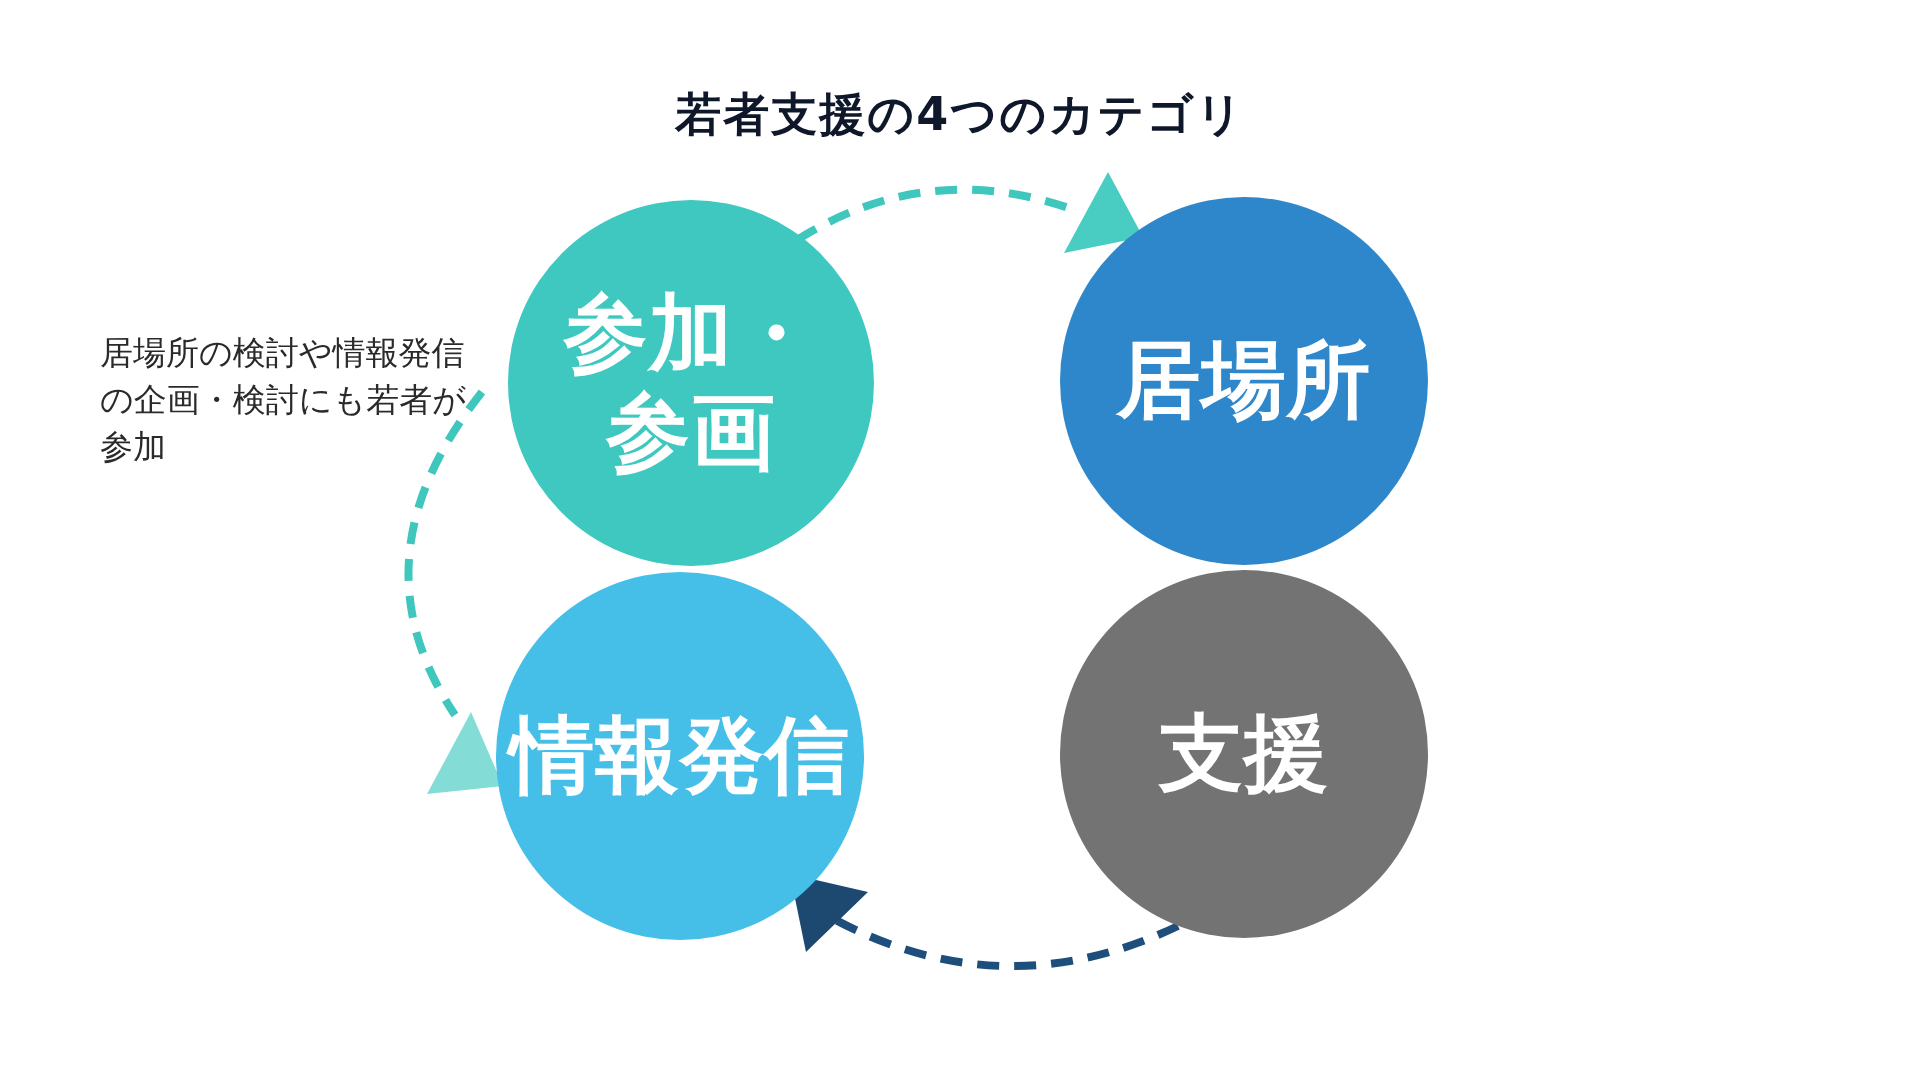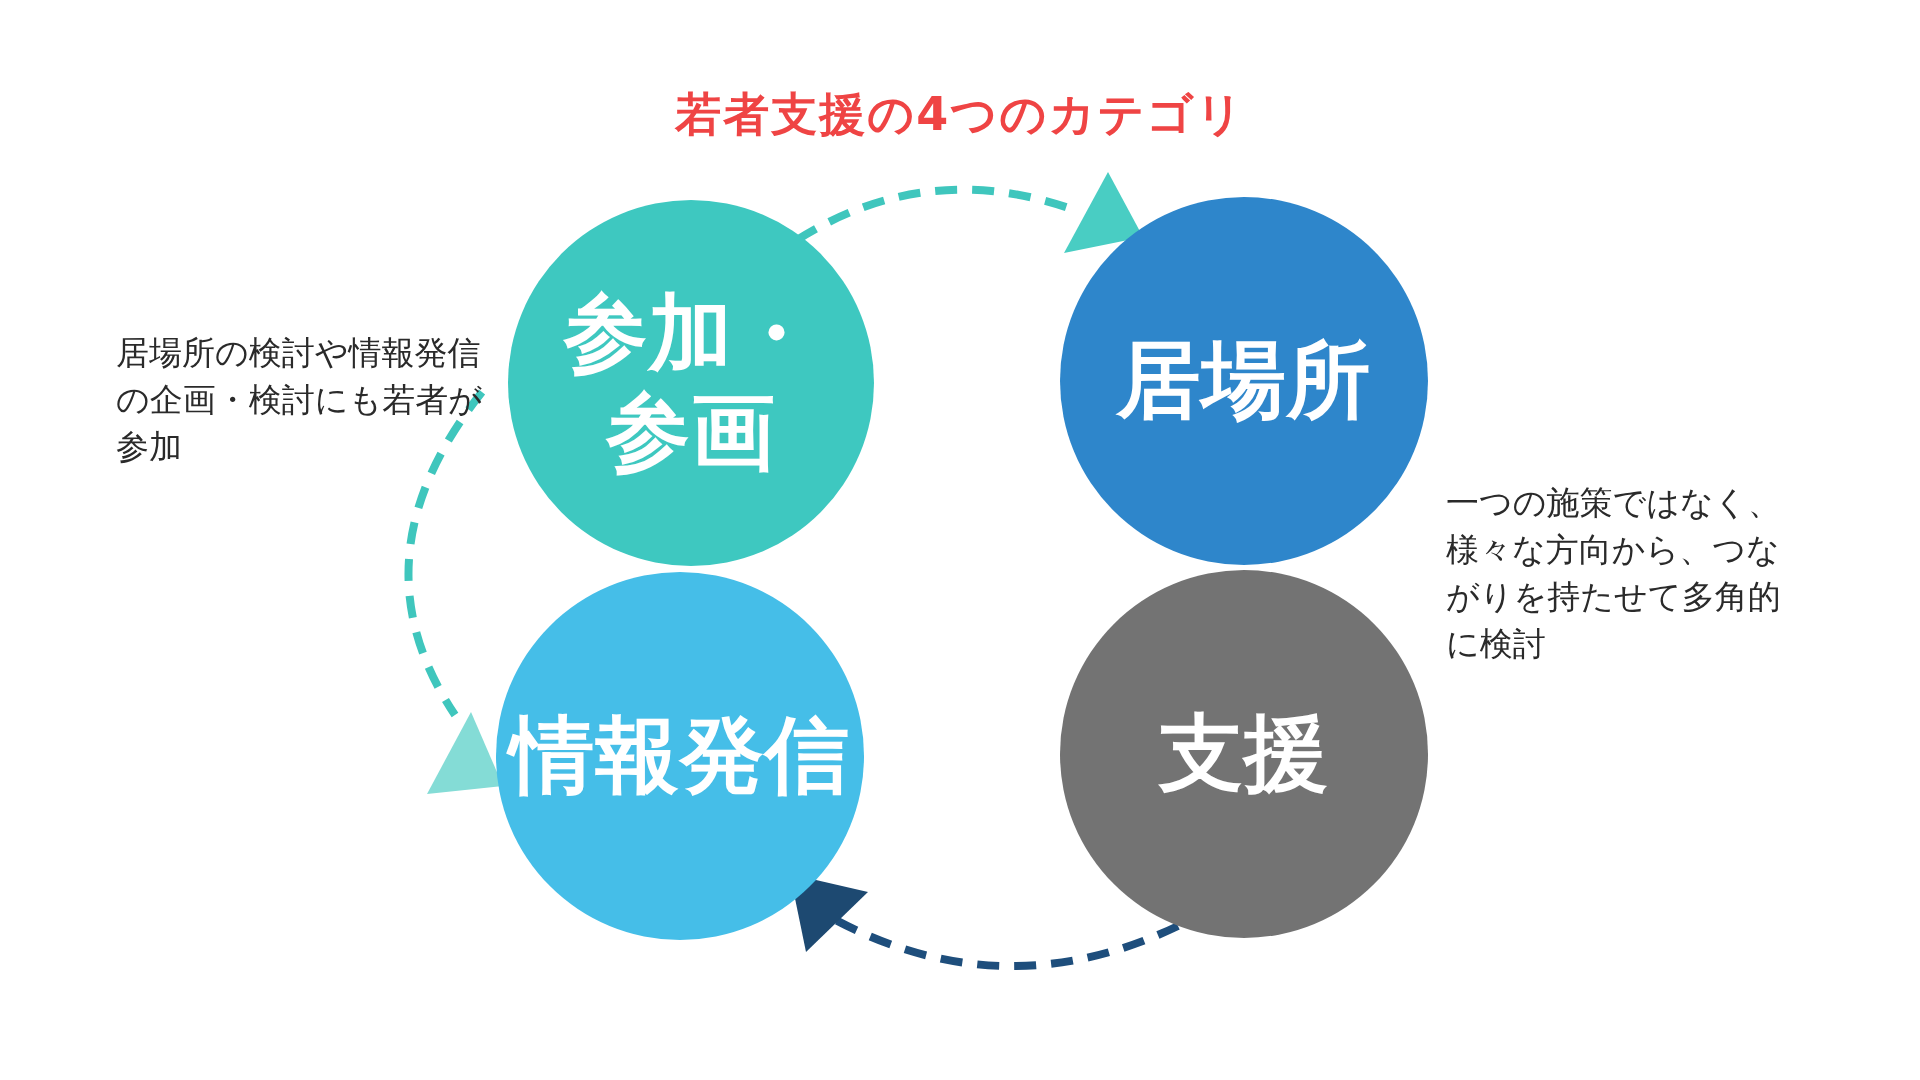--- a/index.html
+++ b/index.html
@@ -45,21 +45,20 @@
   .circle-participation { left: 508px; top: 200px; width: 366px; height: 366px; }
   .circle-place         { left: 1060px; top: 197px; width: 368px; height: 368px; justify-content: center; }
   .circle-info          { left: 496px; top: 572px; width: 368px; height: 368px; }
   .circle-support       { left: 1060px; top: 570px; width: 368px; height: 368px; }
   .annotation {
     position: absolute;
     color: #2a2a2a;
     font-size: 33px;
     line-height: 1.42;
     white-space: pre-line;
-    margin-left: 16px;
   }
   .annotation-left  { left: 100px; top: 330px; width: 420px; }
   .annotation-right { left: 1430px; top: 480px; width: 440px; }
 </style>
 </head>
 <body>
 
 <div class="stage">
 
   <svg class="arrows-layer" viewBox="0 0 1920 1080" xmlns="http://www.w3.org/2000/svg">
@@ -67,21 +66,21 @@
     <path d="M 797 240 Q 930 156 1080 212" fill="none" stroke-width="8" stroke-dasharray="22 15" stroke="#3FC6BD"></path>
     <polygon points="1108,172 1064,253 1143,237" fill="#49CDC3"></polygon>
 
     <path d="M 482 392 Q 350 558 455 715" fill="none" stroke-width="8" stroke-dasharray="22 15" stroke="#3FC6BD"></path>
     <polygon points="471,712 427,794 503,786" fill="#84DCD6"></polygon>
 
     <path d="M 1178 926 Q 1002 1010 832 918" fill="none" stroke-width="8" stroke-dasharray="22 15" stroke="#1E4E7C"></path>
     <polygon points="790,874 868,892 806,952" fill="#1D4971"></polygon>
   </svg>
 
-  <div class="title" style="color: #ef4444;">若者支援の4つのカテゴリ</div>
+  <div class="title" style="color: #0f172a;">若者支援の4つのカテゴリ</div>
 
   <div class="circle circle-participation" style="background-color: rgb(62, 200, 192); font-family: Liberation Serif, serif;">
     <div class="circle-label">参加・
 参画</div>
   </div>
 
   <div class="circle circle-place" style="background-color: rgb(46, 134, 203);">
     <div class="circle-label">居場所</div>
   </div>
 
@@ -90,18 +89,14 @@
   </div>
 
   <div class="circle circle-support" style="background-color: #737373;">
     <div class="circle-label">支援</div>
   </div>
 
   <div class="annotation annotation-left">居場所の検討や情報発信
 の企画・検討にも若者が
 参加</div>
 
-  <div class="annotation annotation-right">一つの施策ではなく、
-様々な方向から、つな
-がりを持たせて多角的
-に検討</div>
 
 </div>
 
 </body></html>

